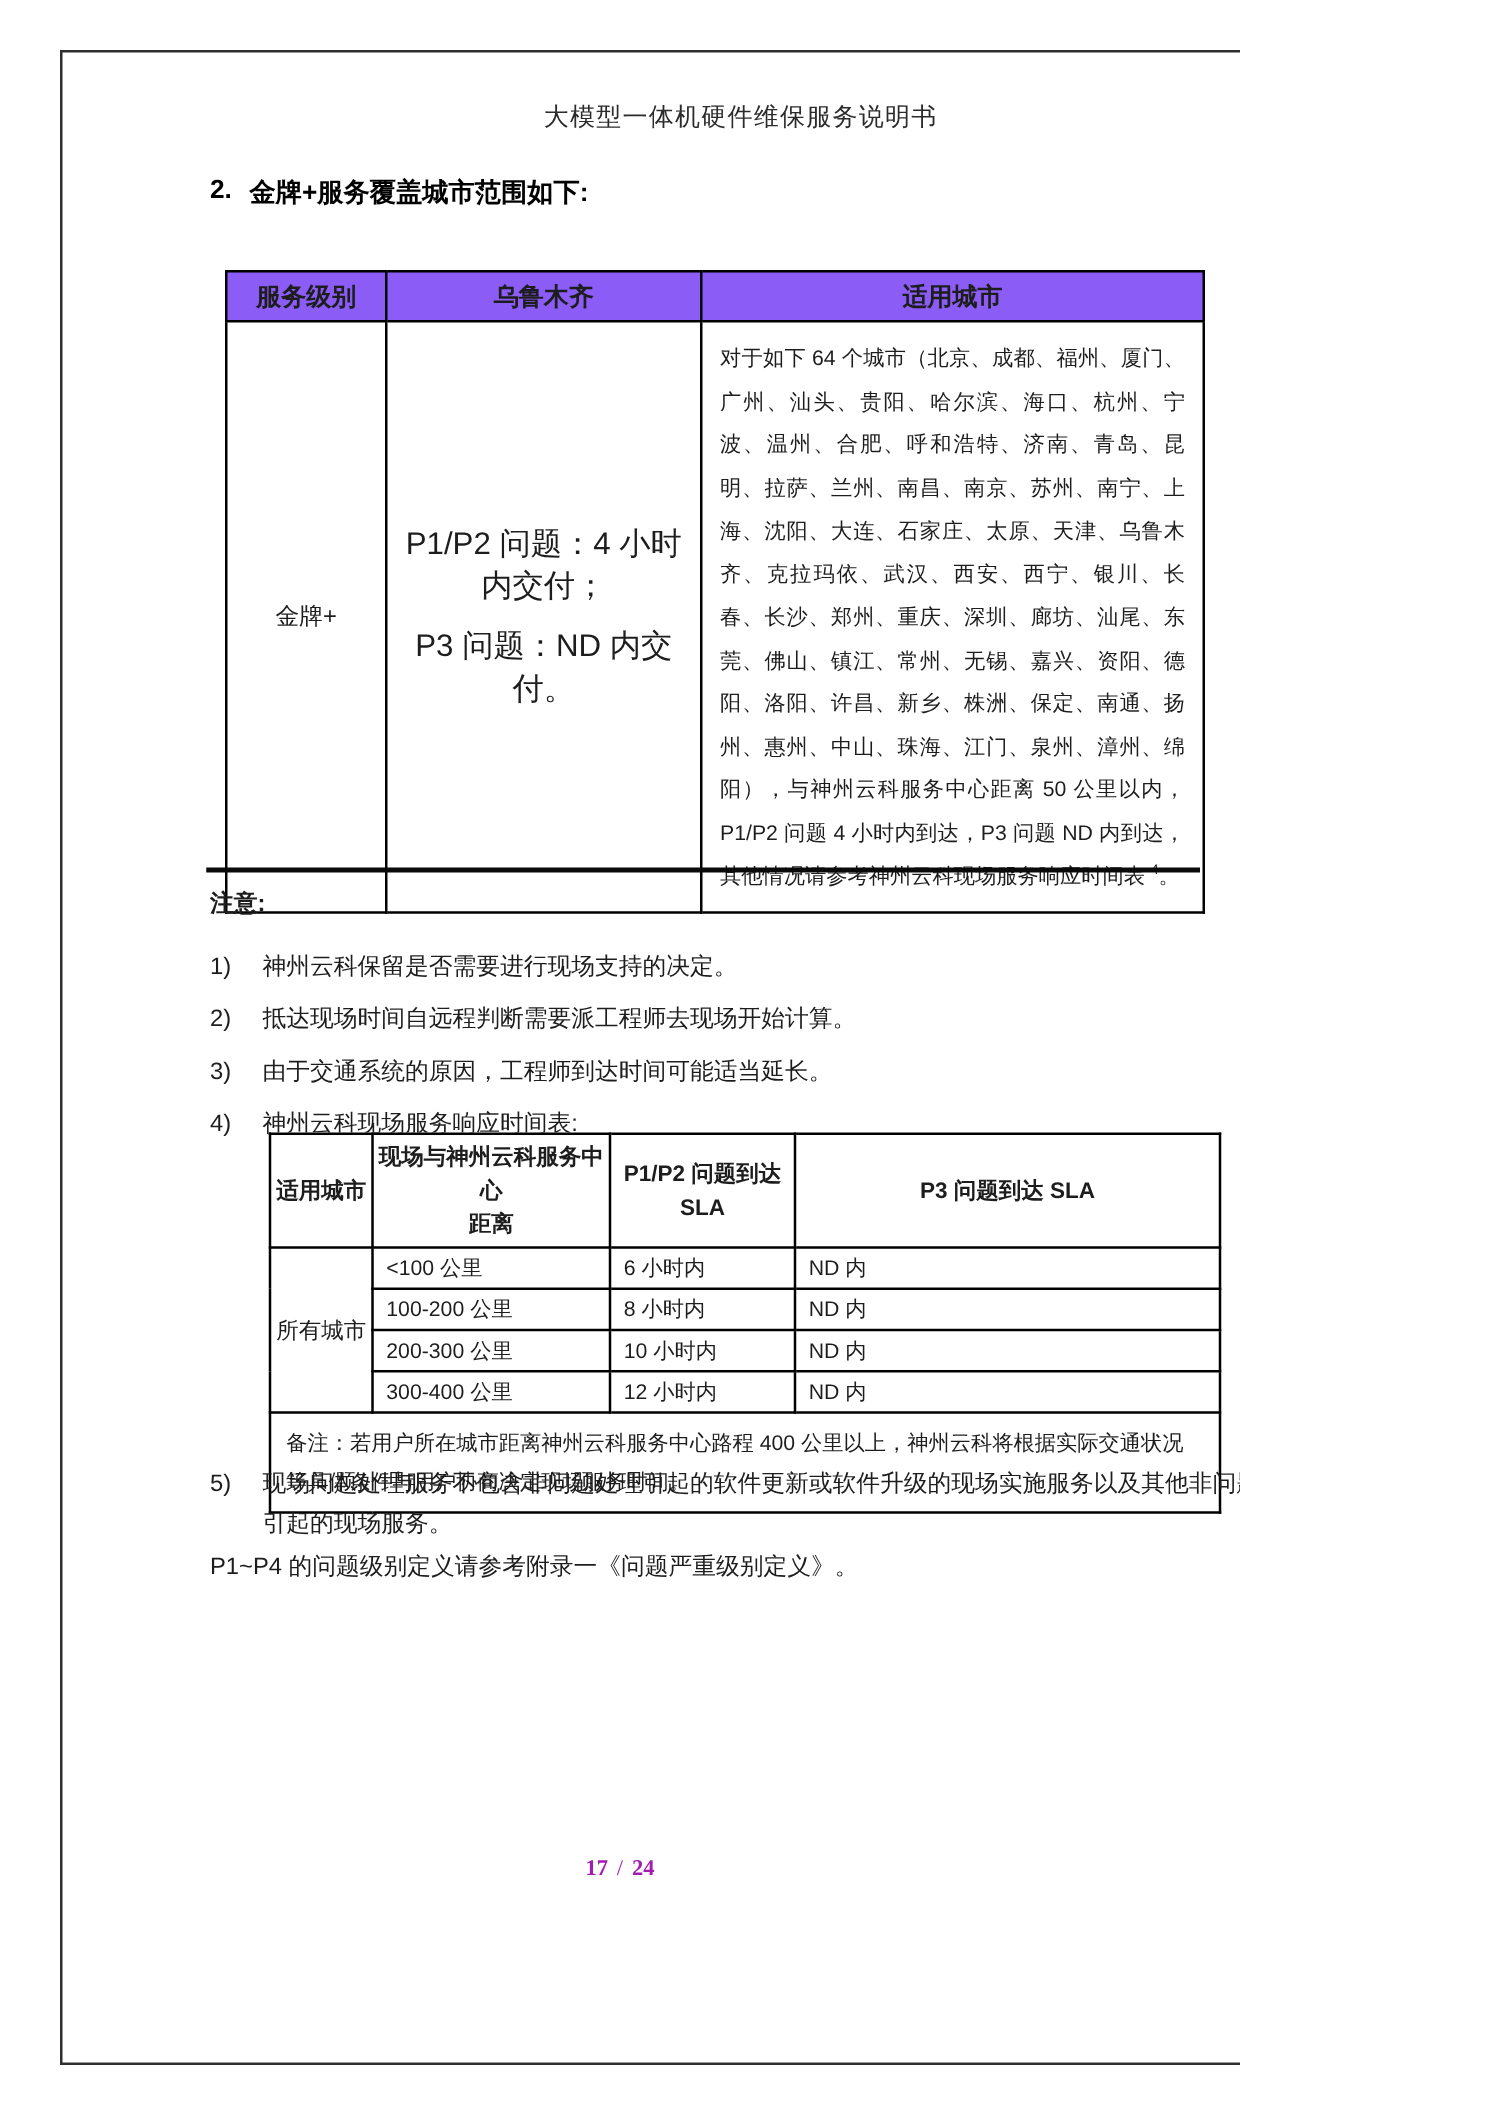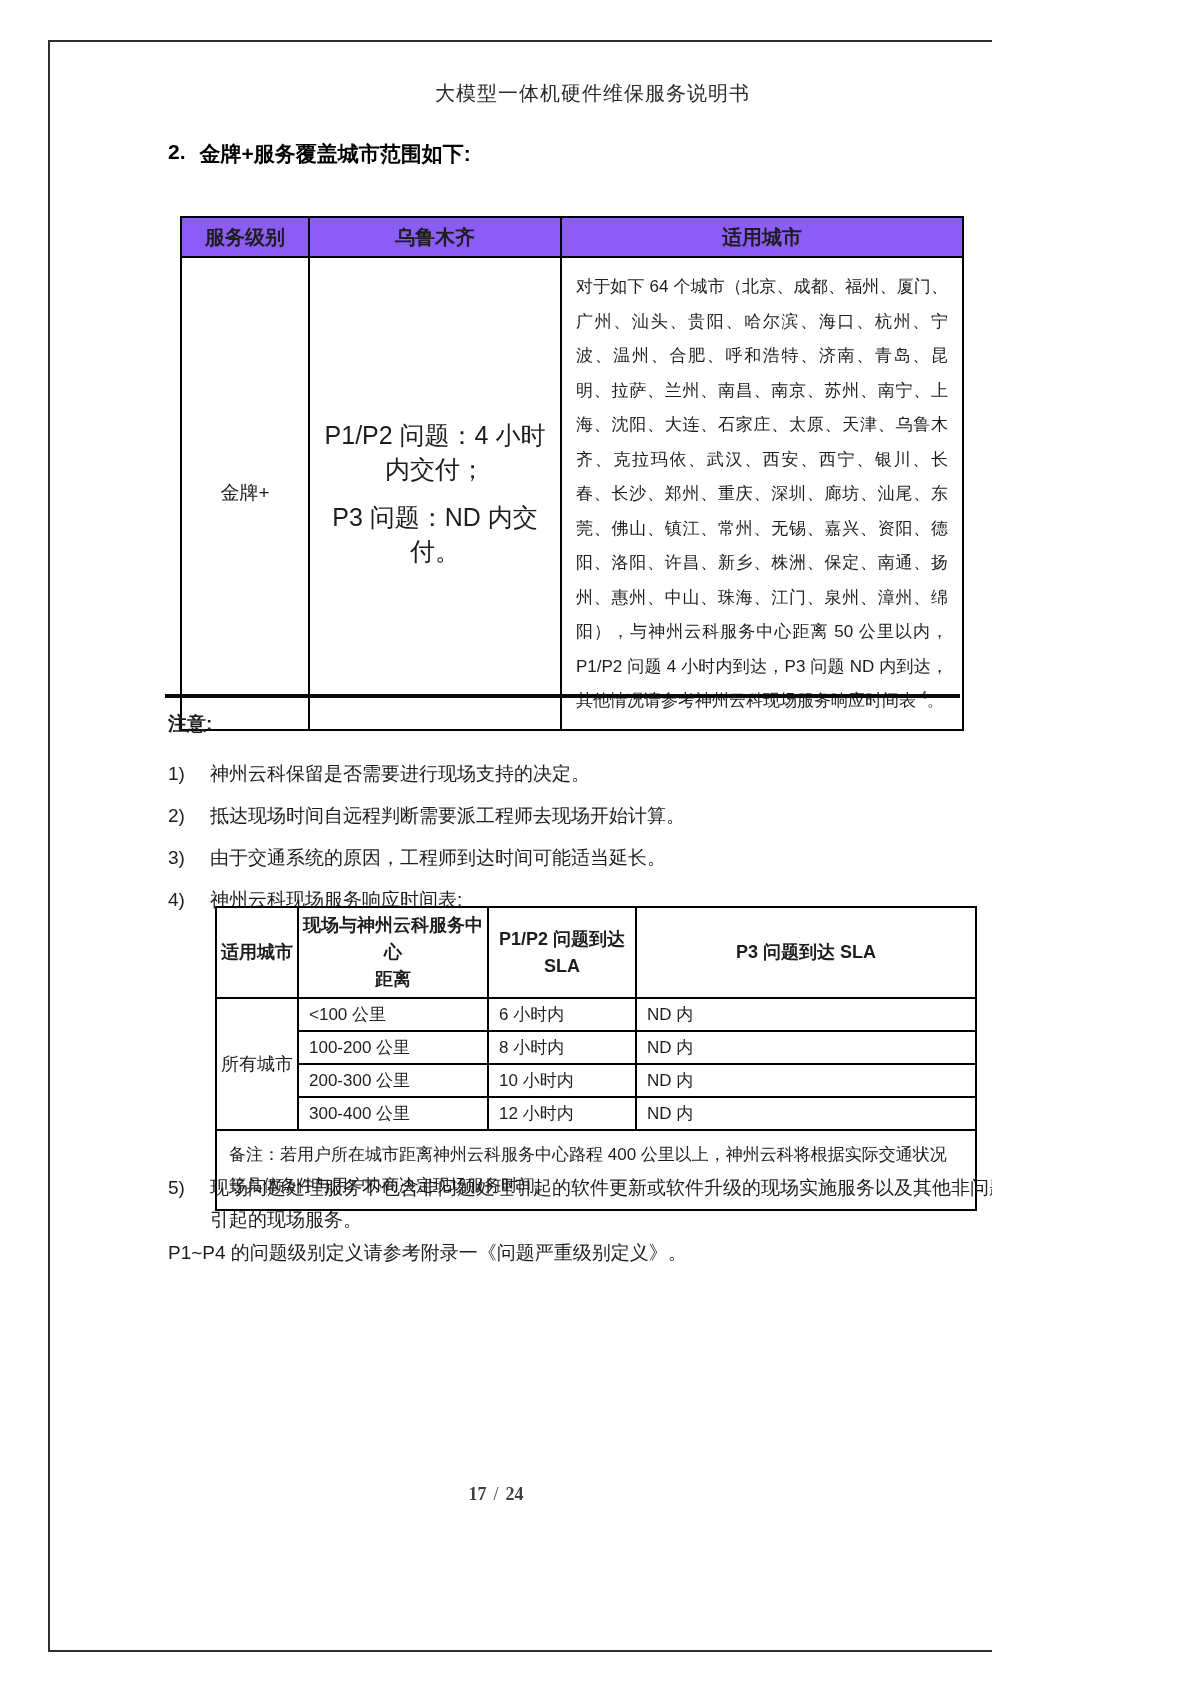--- a/index.html
+++ b/index.html
@@ -145,21 +145,21 @@
     font-size: 19px;
   }
 
   .page-footer {
     position: absolute;
     left: 0; top: 1484px;
     width: 100%;
     text-align: center;
     font-family: "Liberation Serif", serif;
     font-size: 18px;
-    color: #404040;
+    color: #a21caf;
   }
   .page-footer .pagenum { font-weight: 700; }
   .page-footer .sep { margin: 0 7px; font-weight: 400; }
 </style>
 </head>
 <body>
 
 <div class="page">
 
   <div class="frame"></div>

